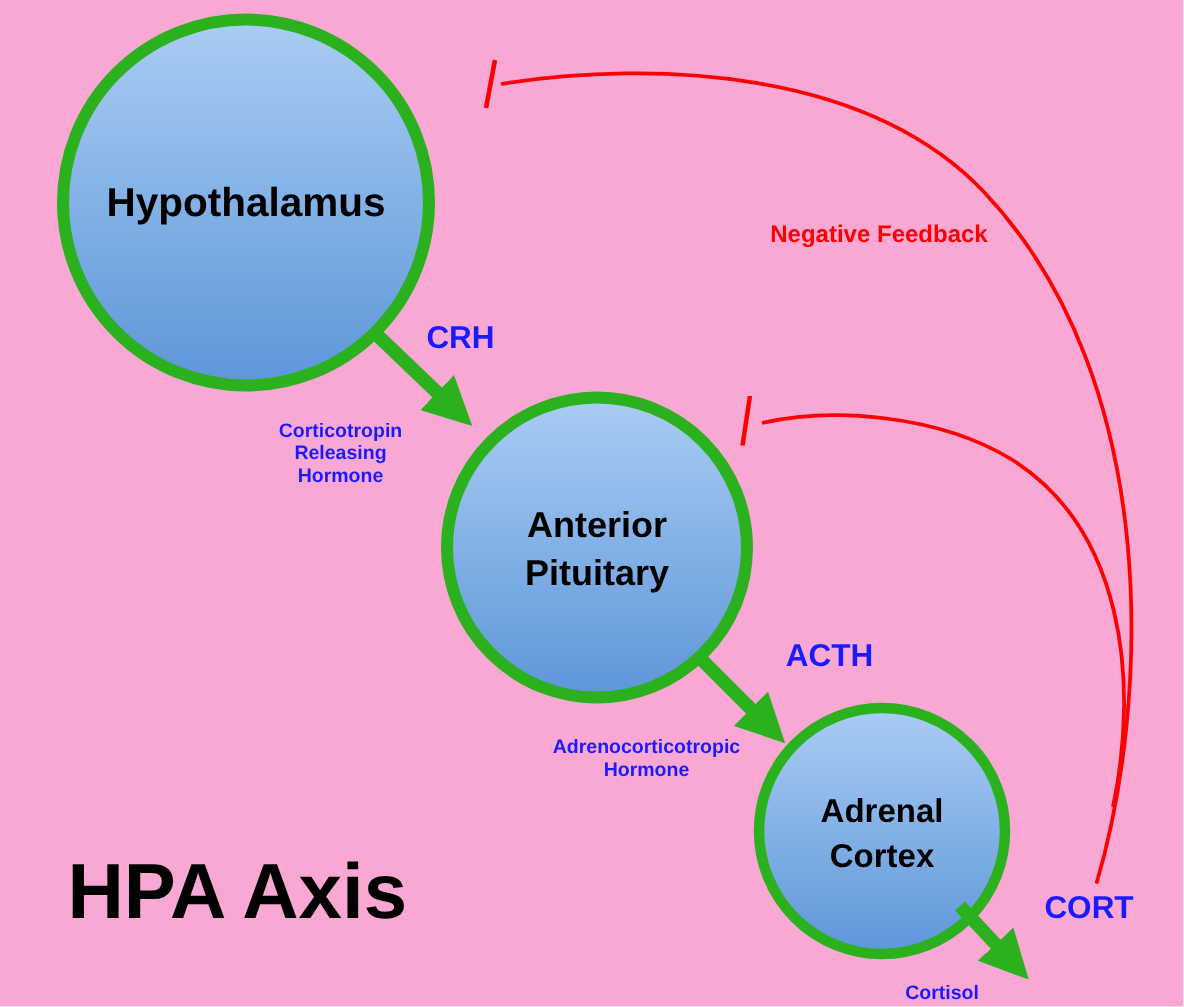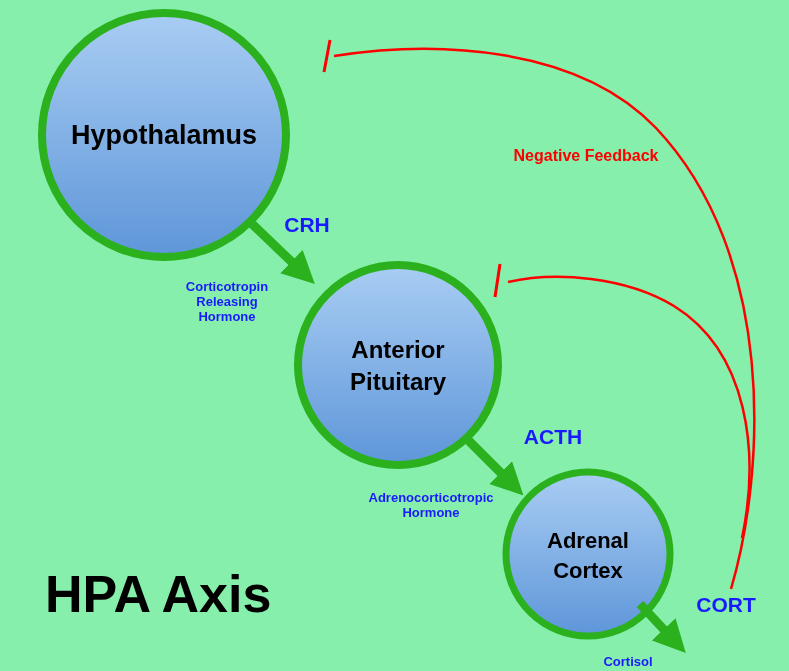--- a/index.html
+++ b/index.html
@@ -4,21 +4,21 @@
 <style>
   html, body {
     margin: 0;
     padding: 0;
     background: #ffffff;
   }
   .canvas {
     position: relative;
     width: 789px;
     height: 671px;
-    background: #86efac;
+    background: #f9a8d4;
     overflow: hidden;
   }
   svg { display: block; }
   text {
     font-family: "Liberation Sans", "DejaVu Sans", sans-serif;
   }
   .node-label-xl { font-size: 27px; font-weight: 700; fill: #000000; }
   .node-label-l  { font-size: 24px; font-weight: 700; fill: #000000; }
   .node-label-m  { font-size: 22px; font-weight: 700; fill: #000000; }
   .hormone-abbr  { font-size: 21px; font-weight: 700; }

